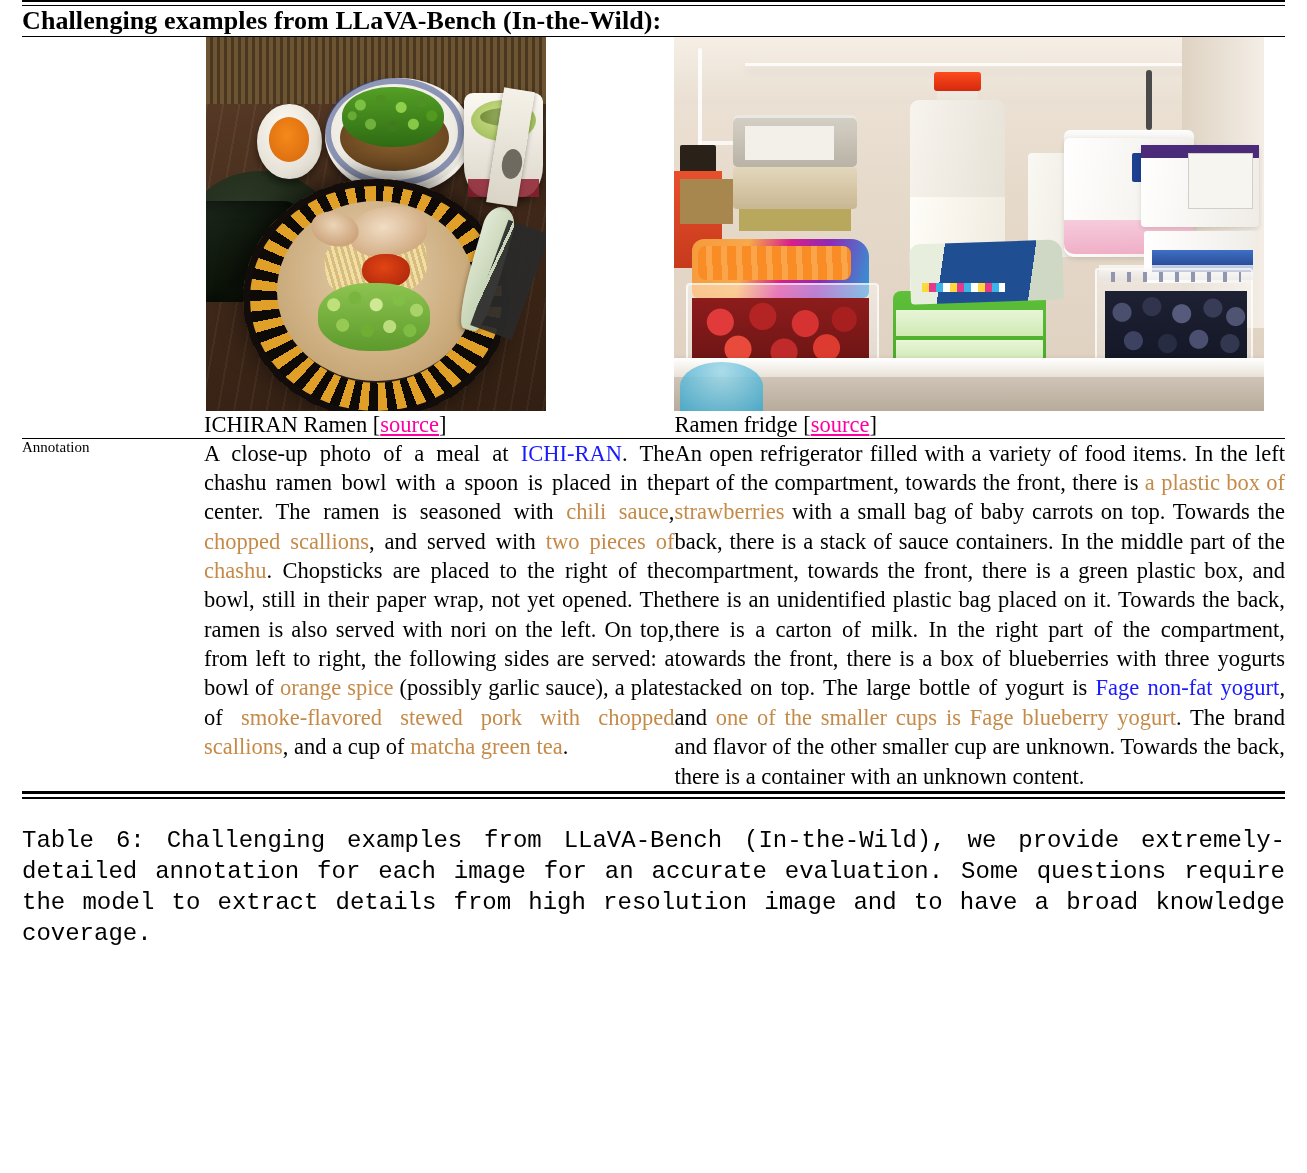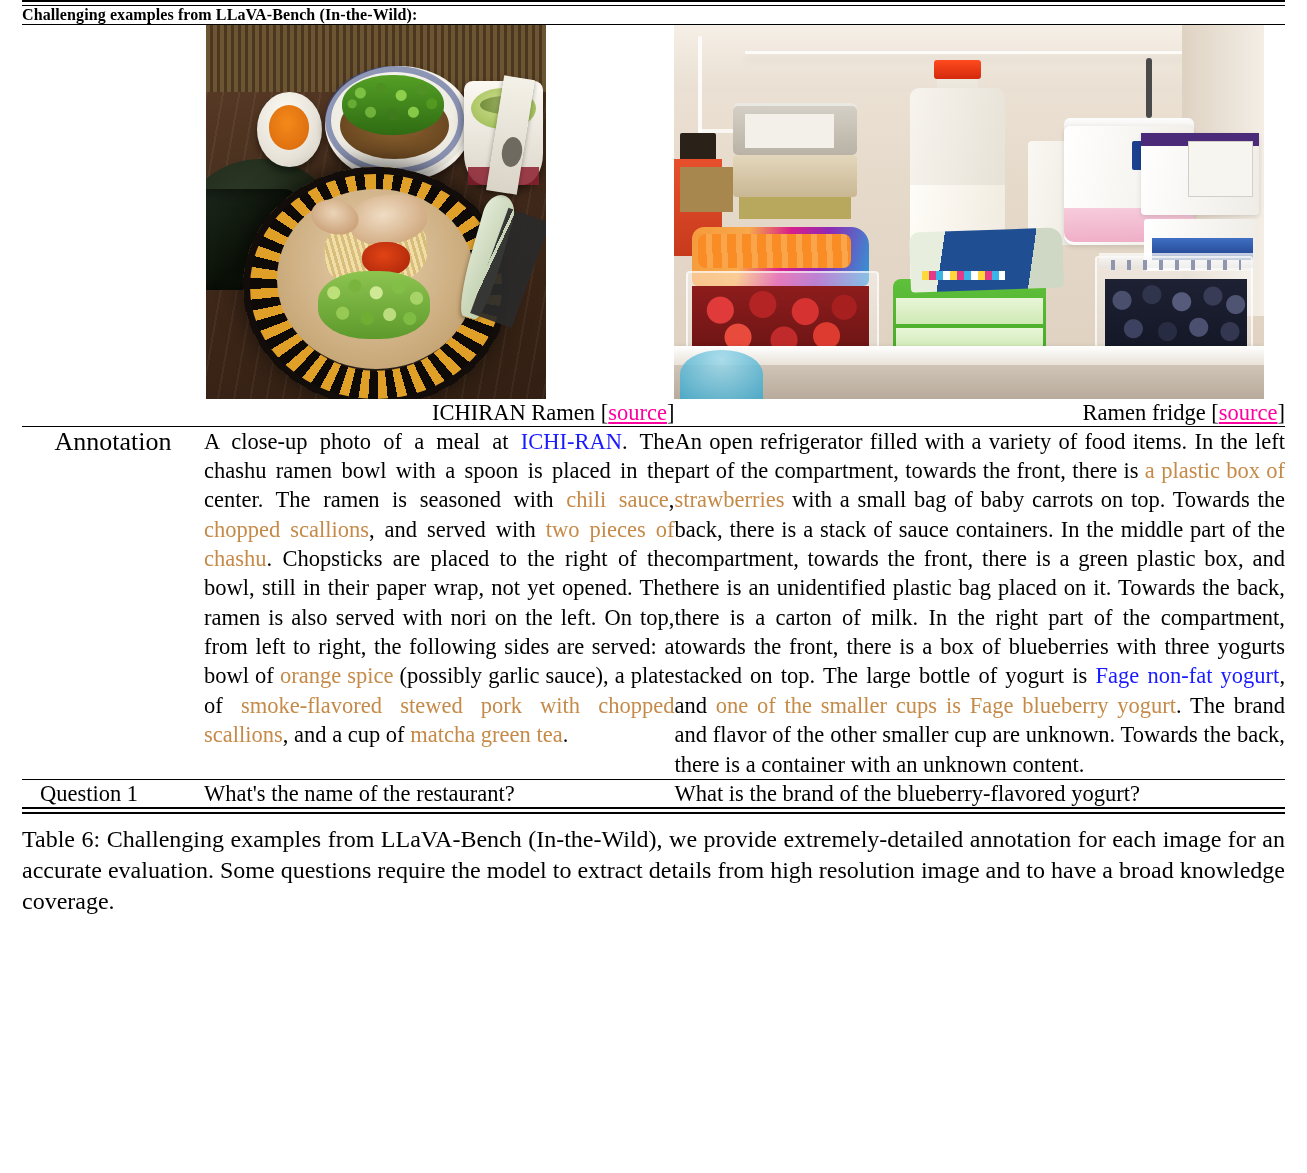--- a/index.html
+++ b/index.html
@@ -17,54 +17,55 @@
   .rule-gap{height:2.6px;}
 
   table.tbl{width:100%;border-collapse:collapse;table-layout:fixed;}
   table.tbl td{vertical-align:top;padding:0;}
 
   .col-label{width:178px;}
   .col-left{width:460px;}
   .col-right{width:597px;}
 
   
-  .hdr-cell{padding:9px 0 9px 12px;font-weight:bold;font-size:16px;letter-spacing:.1px;}
+  .hdr-cell{padding:9px 0 9px 12px;font-weight:bold;font-size:26px;letter-spacing:.1px;}
 
   
   .imgrow td{padding-top:8px;}
   .photo{display:block;border:0;}
 
   .ramen{width:340px;height:374px;margin-left:2px;}
   .fridge{width:590px;height:374px;}
 
-  .cap{font-size:22.5px;padding:8px 0 9px 0;line-height:1.2;text-align:right;}
+  .cap{font-size:22.5px;padding:8px 0 9px 0;line-height:1.2;}
   .cap-left{padding-left:4px;}
   .src{color:#ff00a0;}
 
   
-  .lbl{font-size:26px;padding:9px 0 0 18px;white-space:nowrap;text-align:center;}
+  .lbl{font-size:15px;padding:9px 0 0 18px;white-space:nowrap;}
   .anno{
     font-size:22.5px;line-height:1.305;
     text-align:justify;text-justify:inter-word;
     padding:9px 0 11px 0;
     hyphens:manual;
   }
   .anno-left{padding-right:10px;}
   .hl{color:#c58a48;}
   .lk{color:#1a1aff;}
 
   
   .q td{font-size:22.5px;padding:10px 0 10px 0;line-height:1.2;}
   .q .lblq{padding-left:18px;white-space:nowrap;}
 
   
   .tblcap{
     font-size:24px;line-height:1.295;
     text-align:justify;text-justify:inter-word;
-    padding-top:10px;
+    padding-top:26px;
+    font-family:Liberation Mono, monospace;
   }
   .tblcap .lead{}
 
   
   .ramen{position:relative;overflow:hidden;background:#3c2a1e;}
   .r-mat{position:absolute;left:0;top:0;width:100%;height:19%;
     background:
       repeating-linear-gradient(90deg,#6d5433 0 4px,#4a371f 4px 7px),
       linear-gradient(#7a5f3a,#4e3a22);}
   .r-table{position:absolute;left:0;top:18%;width:100%;height:82%;
@@ -424,34 +425,20 @@
         <tr>
       <td class="lbl">Annotation</td>
       <td class="anno anno-left"><span>A close-up photo of a meal at </span><span class="lk">ICHI-RAN</span><span>. The chashu ramen bowl with a spoon is placed in the center. The ramen is seasoned with </span><span class="hl">chili sauce</span><span>, </span><span class="hl">chopped scallions</span><span>, and served with </span><span class="hl">two pieces of chashu</span><span>. Chopsticks are placed to the right of the bowl, still in their paper wrap, not yet opened. The ramen is also served with nori on the left. On top, from left to right, the following sides are served: a bowl of </span><span class="hl">orange spice</span><span> (possibly garlic sauce), a plate of </span><span class="hl">smoke-flavored stewed pork with chopped scallions</span><span>, and a cup of </span><span class="hl">matcha green tea</span><span>.</span></td>
       <td class="anno"><span>An open refrigerator filled with a variety of food items. In the left part of the compartment, towards the front, there is </span><span class="hl">a plastic box of strawberries</span><span> with a small bag of baby carrots on top. Towards the back, there is a stack of sauce containers. In the middle part of the compartment, towards the front, there is a green plastic box, and there is an unidentified plastic bag placed on it. Towards the back, there is a carton of milk. In the right part of the compartment, towards the front, there is a box of blueberries with three yogurts stacked on top. The large bottle of yogurt is </span><span class="lk">Fage non-fat yogurt</span><span>, and </span><span class="hl">one of the smaller cups is Fage blueberry yogurt</span><span>. The brand and flavor of the other smaller cup are unknown. Towards the back, there is a container with an unknown content.</span></td>
     </tr>
   </tbody>
     </table>
 
   <div class="rule-thin"></div>
 
-  <table class="tbl q">
-    <colgroup>
-      <col class="col-label">
-        <col class="col-left">
-        <col class="col-right">
-    </colgroup>
-    <tbody>
-        <tr>
-      <td class="lblq">Question 1</td>
-      <td>What's the name of the restaurant?</td>
-      <td>What is the brand of the blueberry-flavored yogurt?</td>
-    </tr>
-  </tbody>
-    </table>
 
   <div class="rule-thin"></div>
 
 
   <div class="rule-thin"></div>
   <div class="rule-gap"></div>
   <div class="rule-thick"></div>
 
   <div class="tblcap"><span class="lead">Table 6:</span><span> Challenging examples from LLaVA-Bench (In-the-Wild), we provide extremely-detailed annotation for each image for an accurate evaluation. Some questions require the model to extract details from high resolution image and to have a broad knowledge coverage.</span></div>
 

